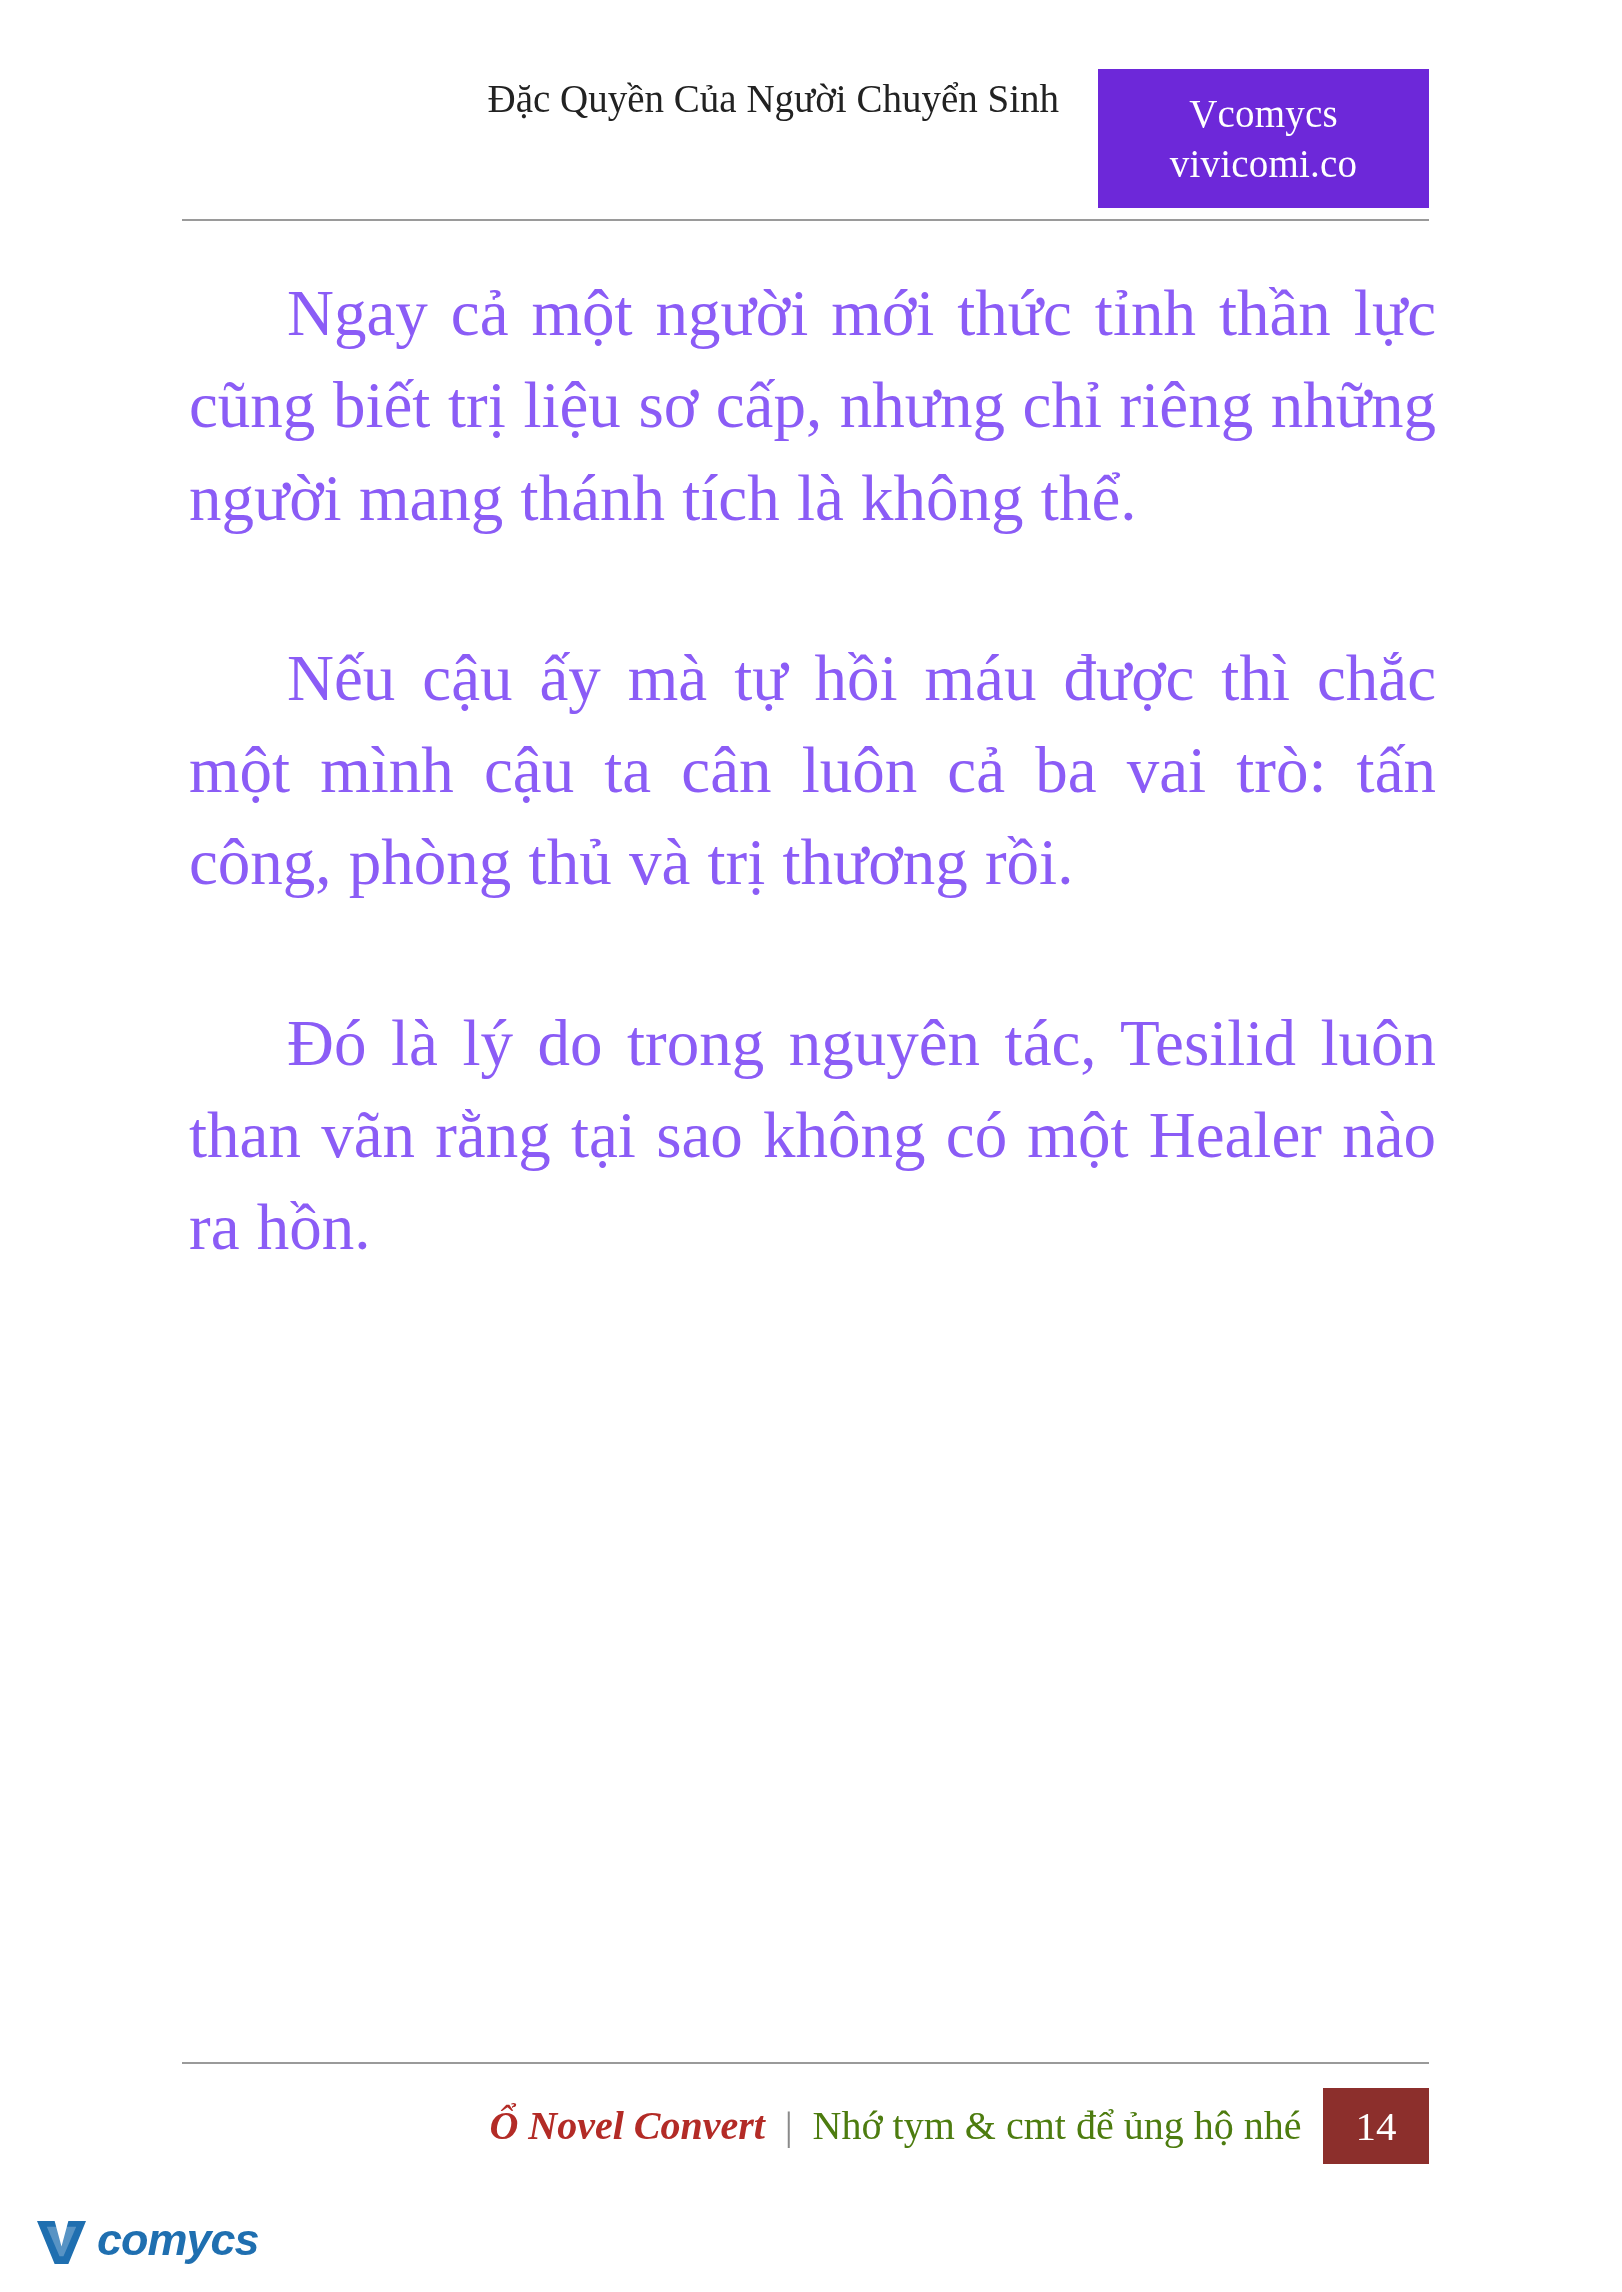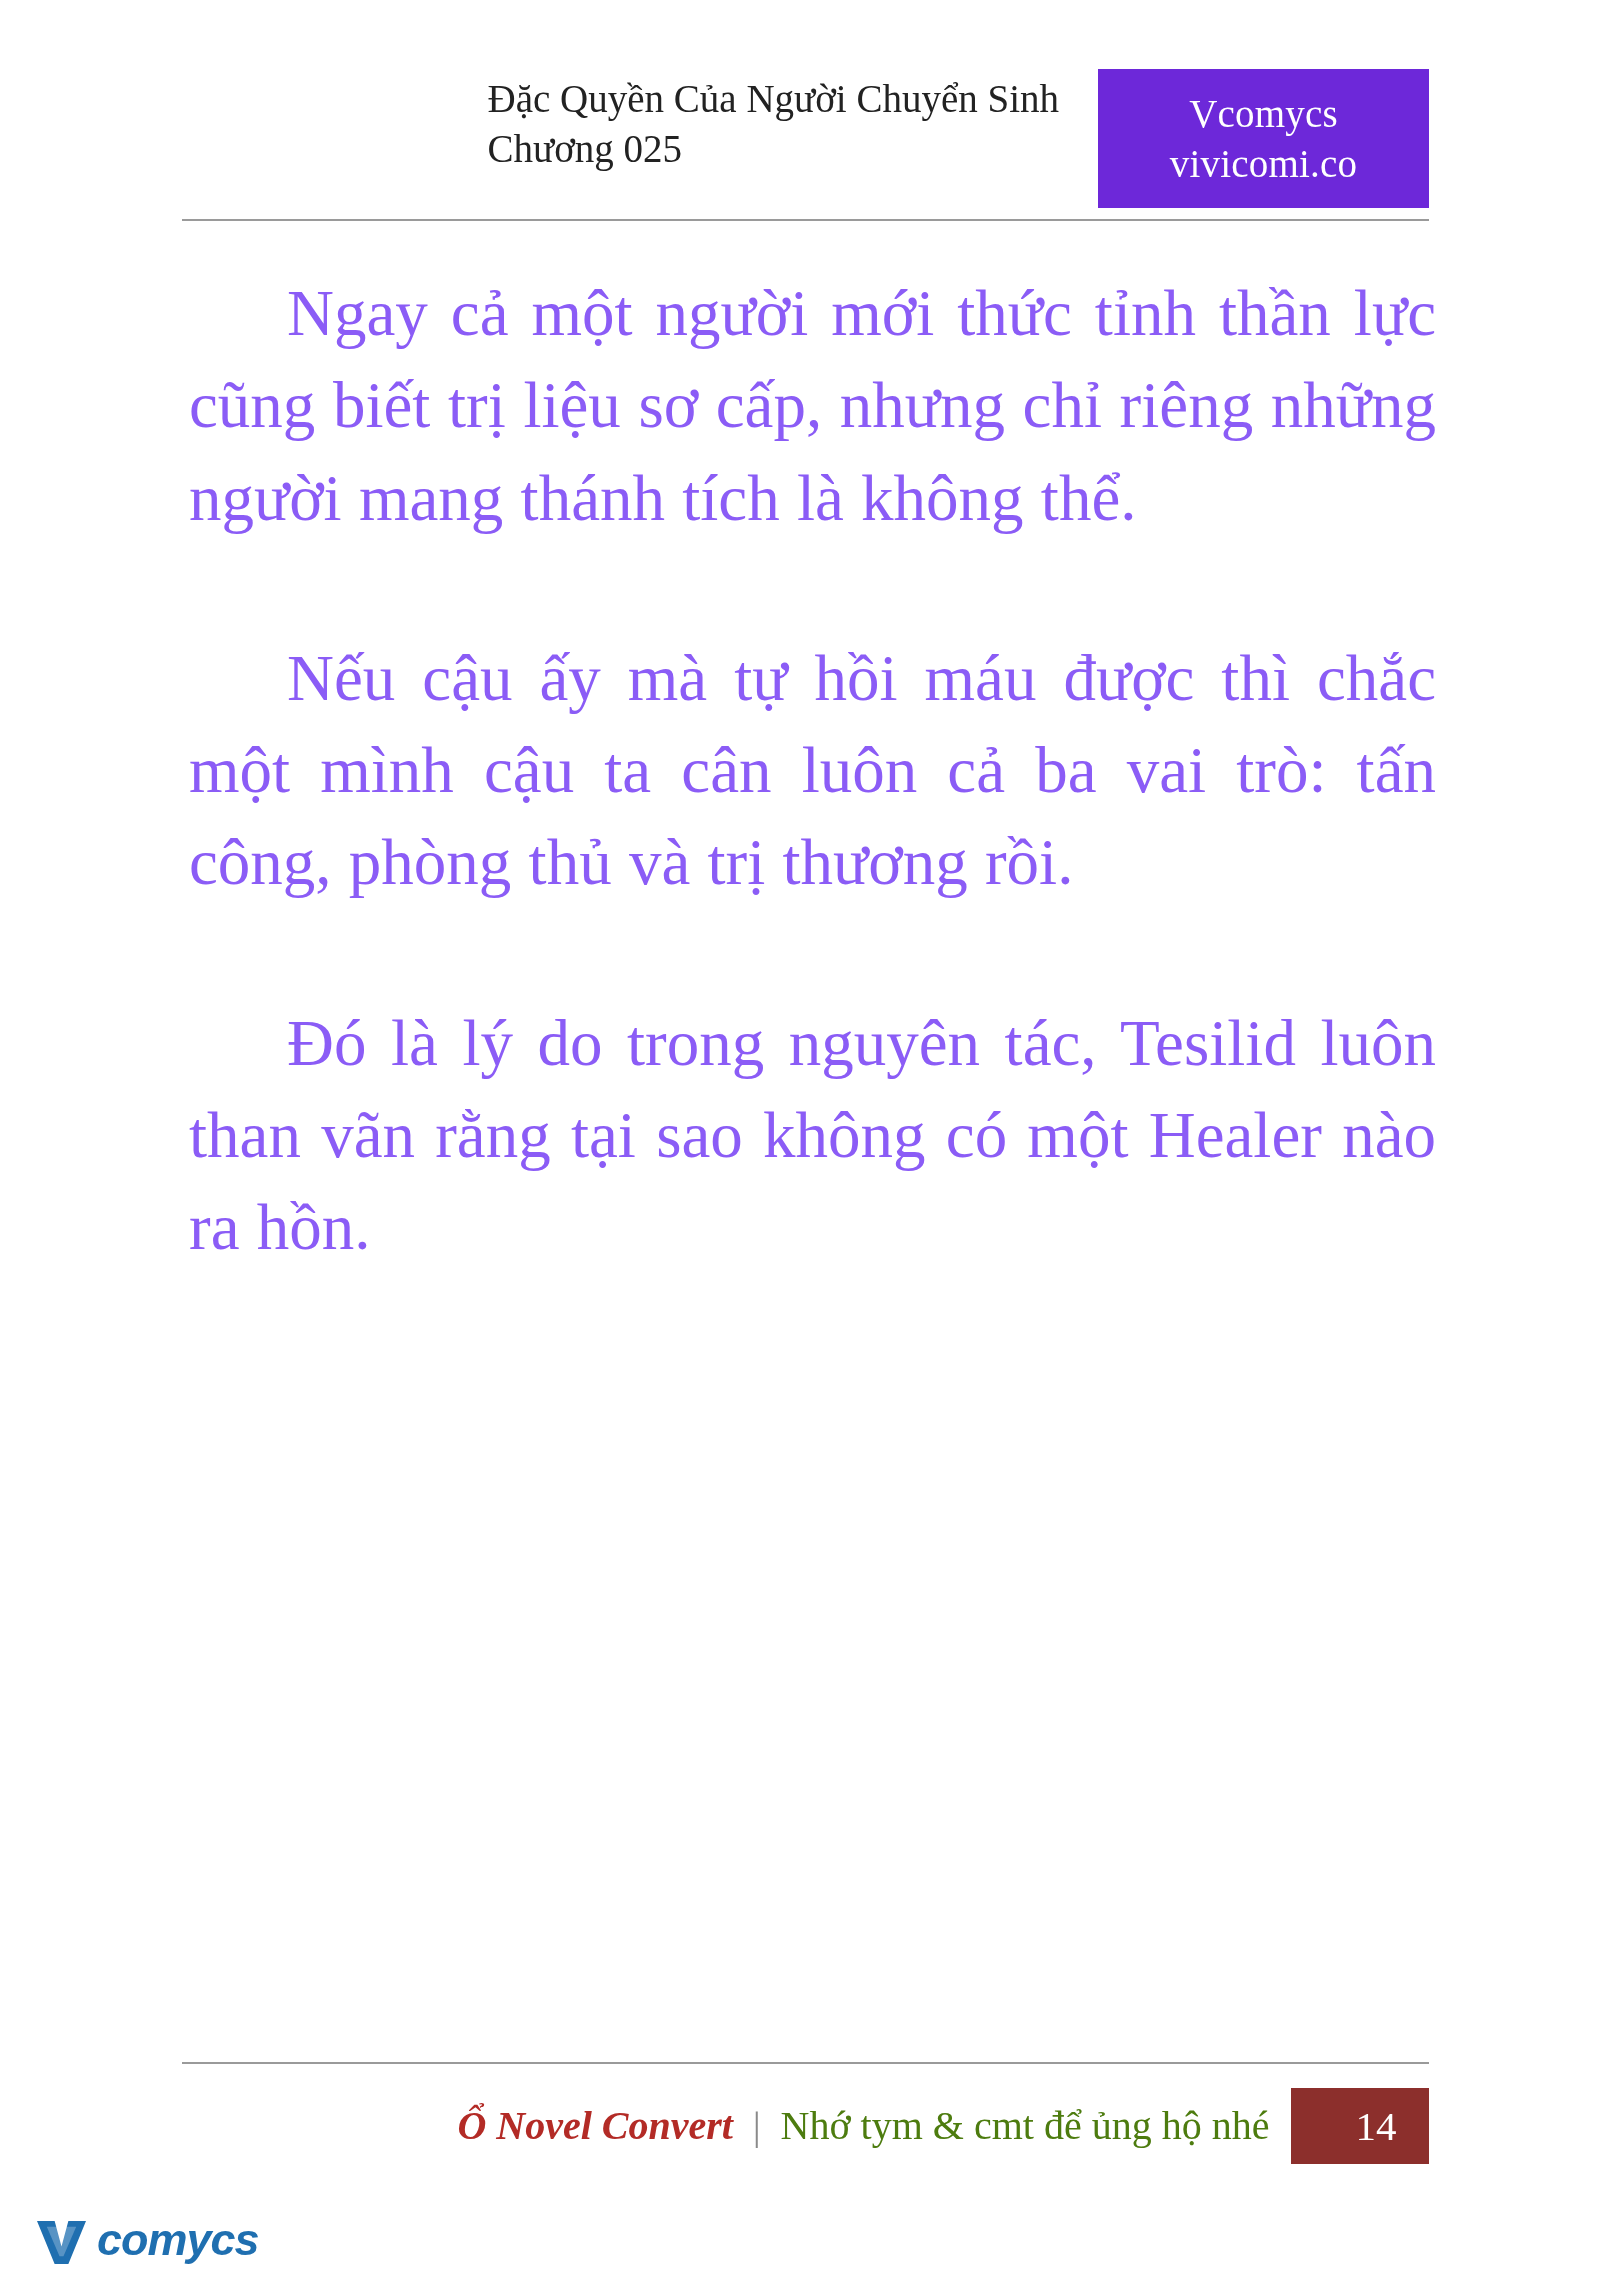--- a/index.html
+++ b/index.html
@@ -138,21 +138,20 @@
   .page-number {
     margin-left: 21.6px;
     background: #8c2f2c;
     color: #ffffff;
     font-size: 41px;
     width: 106px;
     height: 76px;
     display: flex;
     align-items: center;
     justify-content: center;
-    padding-left: 32px;
   }
 
   
   .watermark {
     position: absolute;
     left: 35px;
     top: 2178px;
     display: flex;
     gap: 9px;
     margin-top: 39px;
@@ -173,21 +172,20 @@
   }
 </style>
 </head>
 <body>
 
 <div class="page">
 
   <div class="header">
     <div class="header-titles">
       <span class="header-title-line1">Đặc Quyền Của Người Chuyển Sinh</span>
-      <span class="header-title-line2">Chương 025</span>
     </div>
     <div class="header-badge">
       <span class="badge-line">Vcomycs</span>
       <span class="badge-line">vivicomi.co</span>
     </div>
     <div class="header-rule"></div>
   </div>
 
   <div class="content">
     <p class="para">Ngay cả một người mới thức tỉnh thần lực cũng biết trị liệu sơ cấp, nhưng chỉ riêng những người mang thánh tích là không thể.</p>

